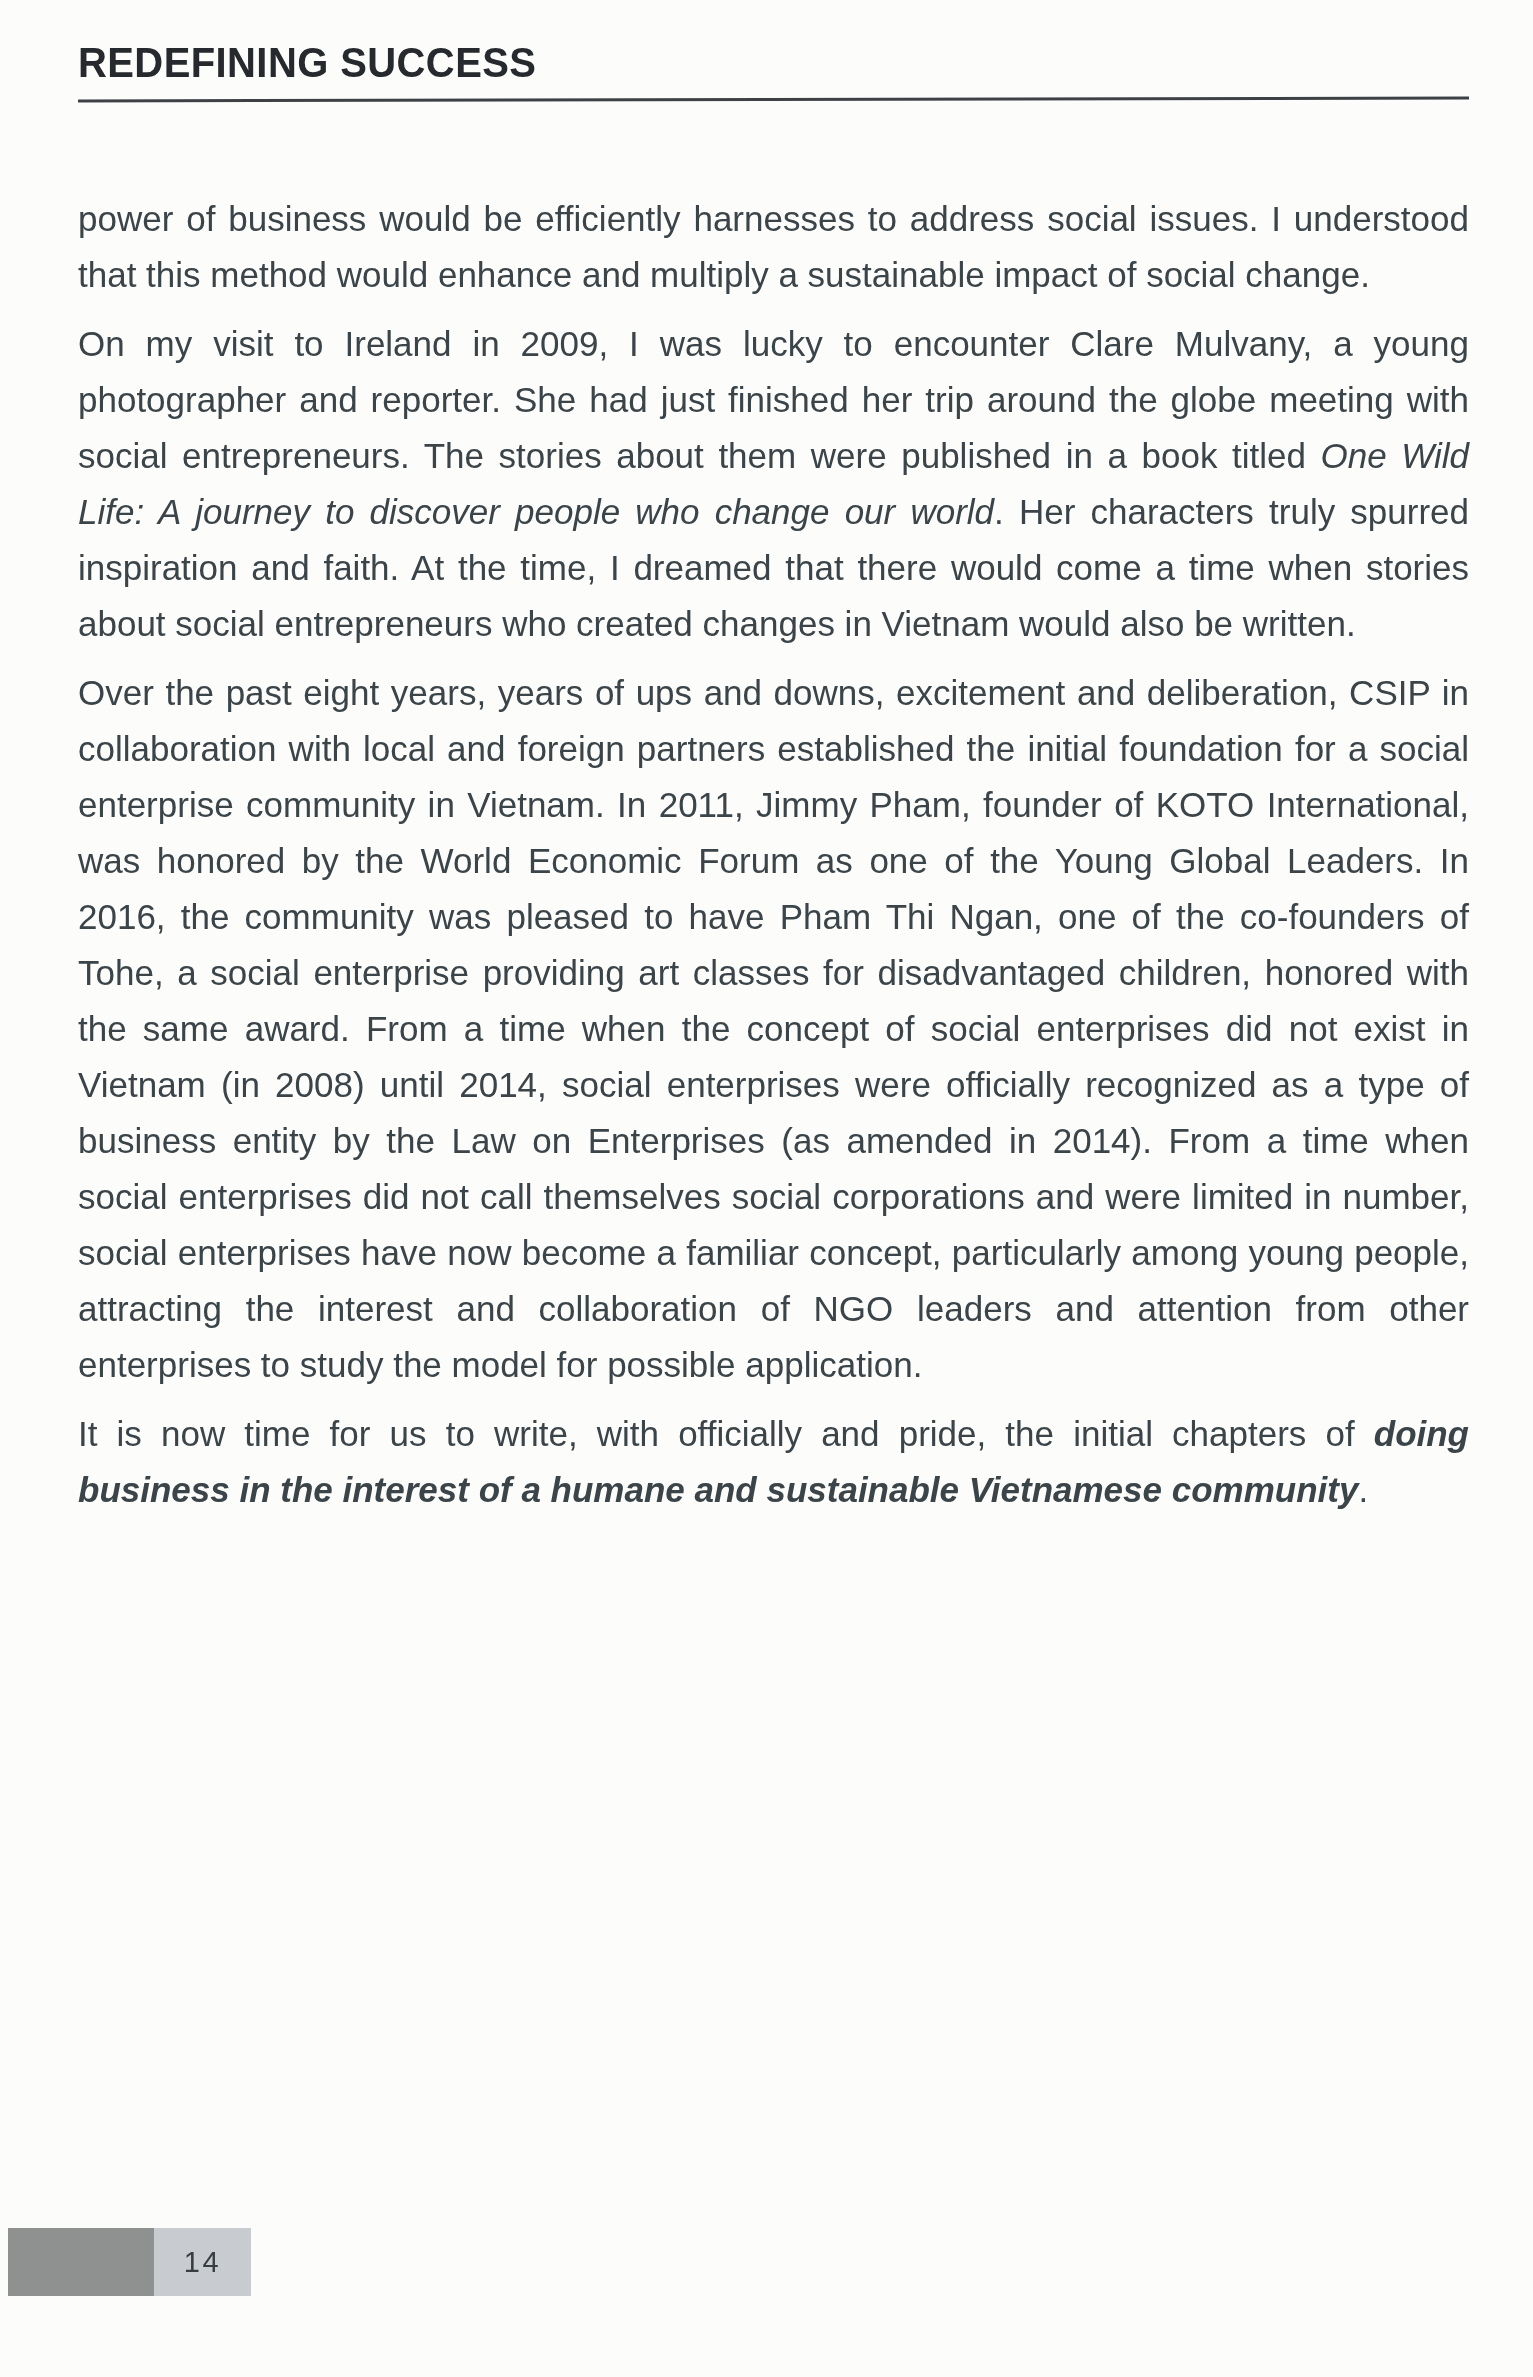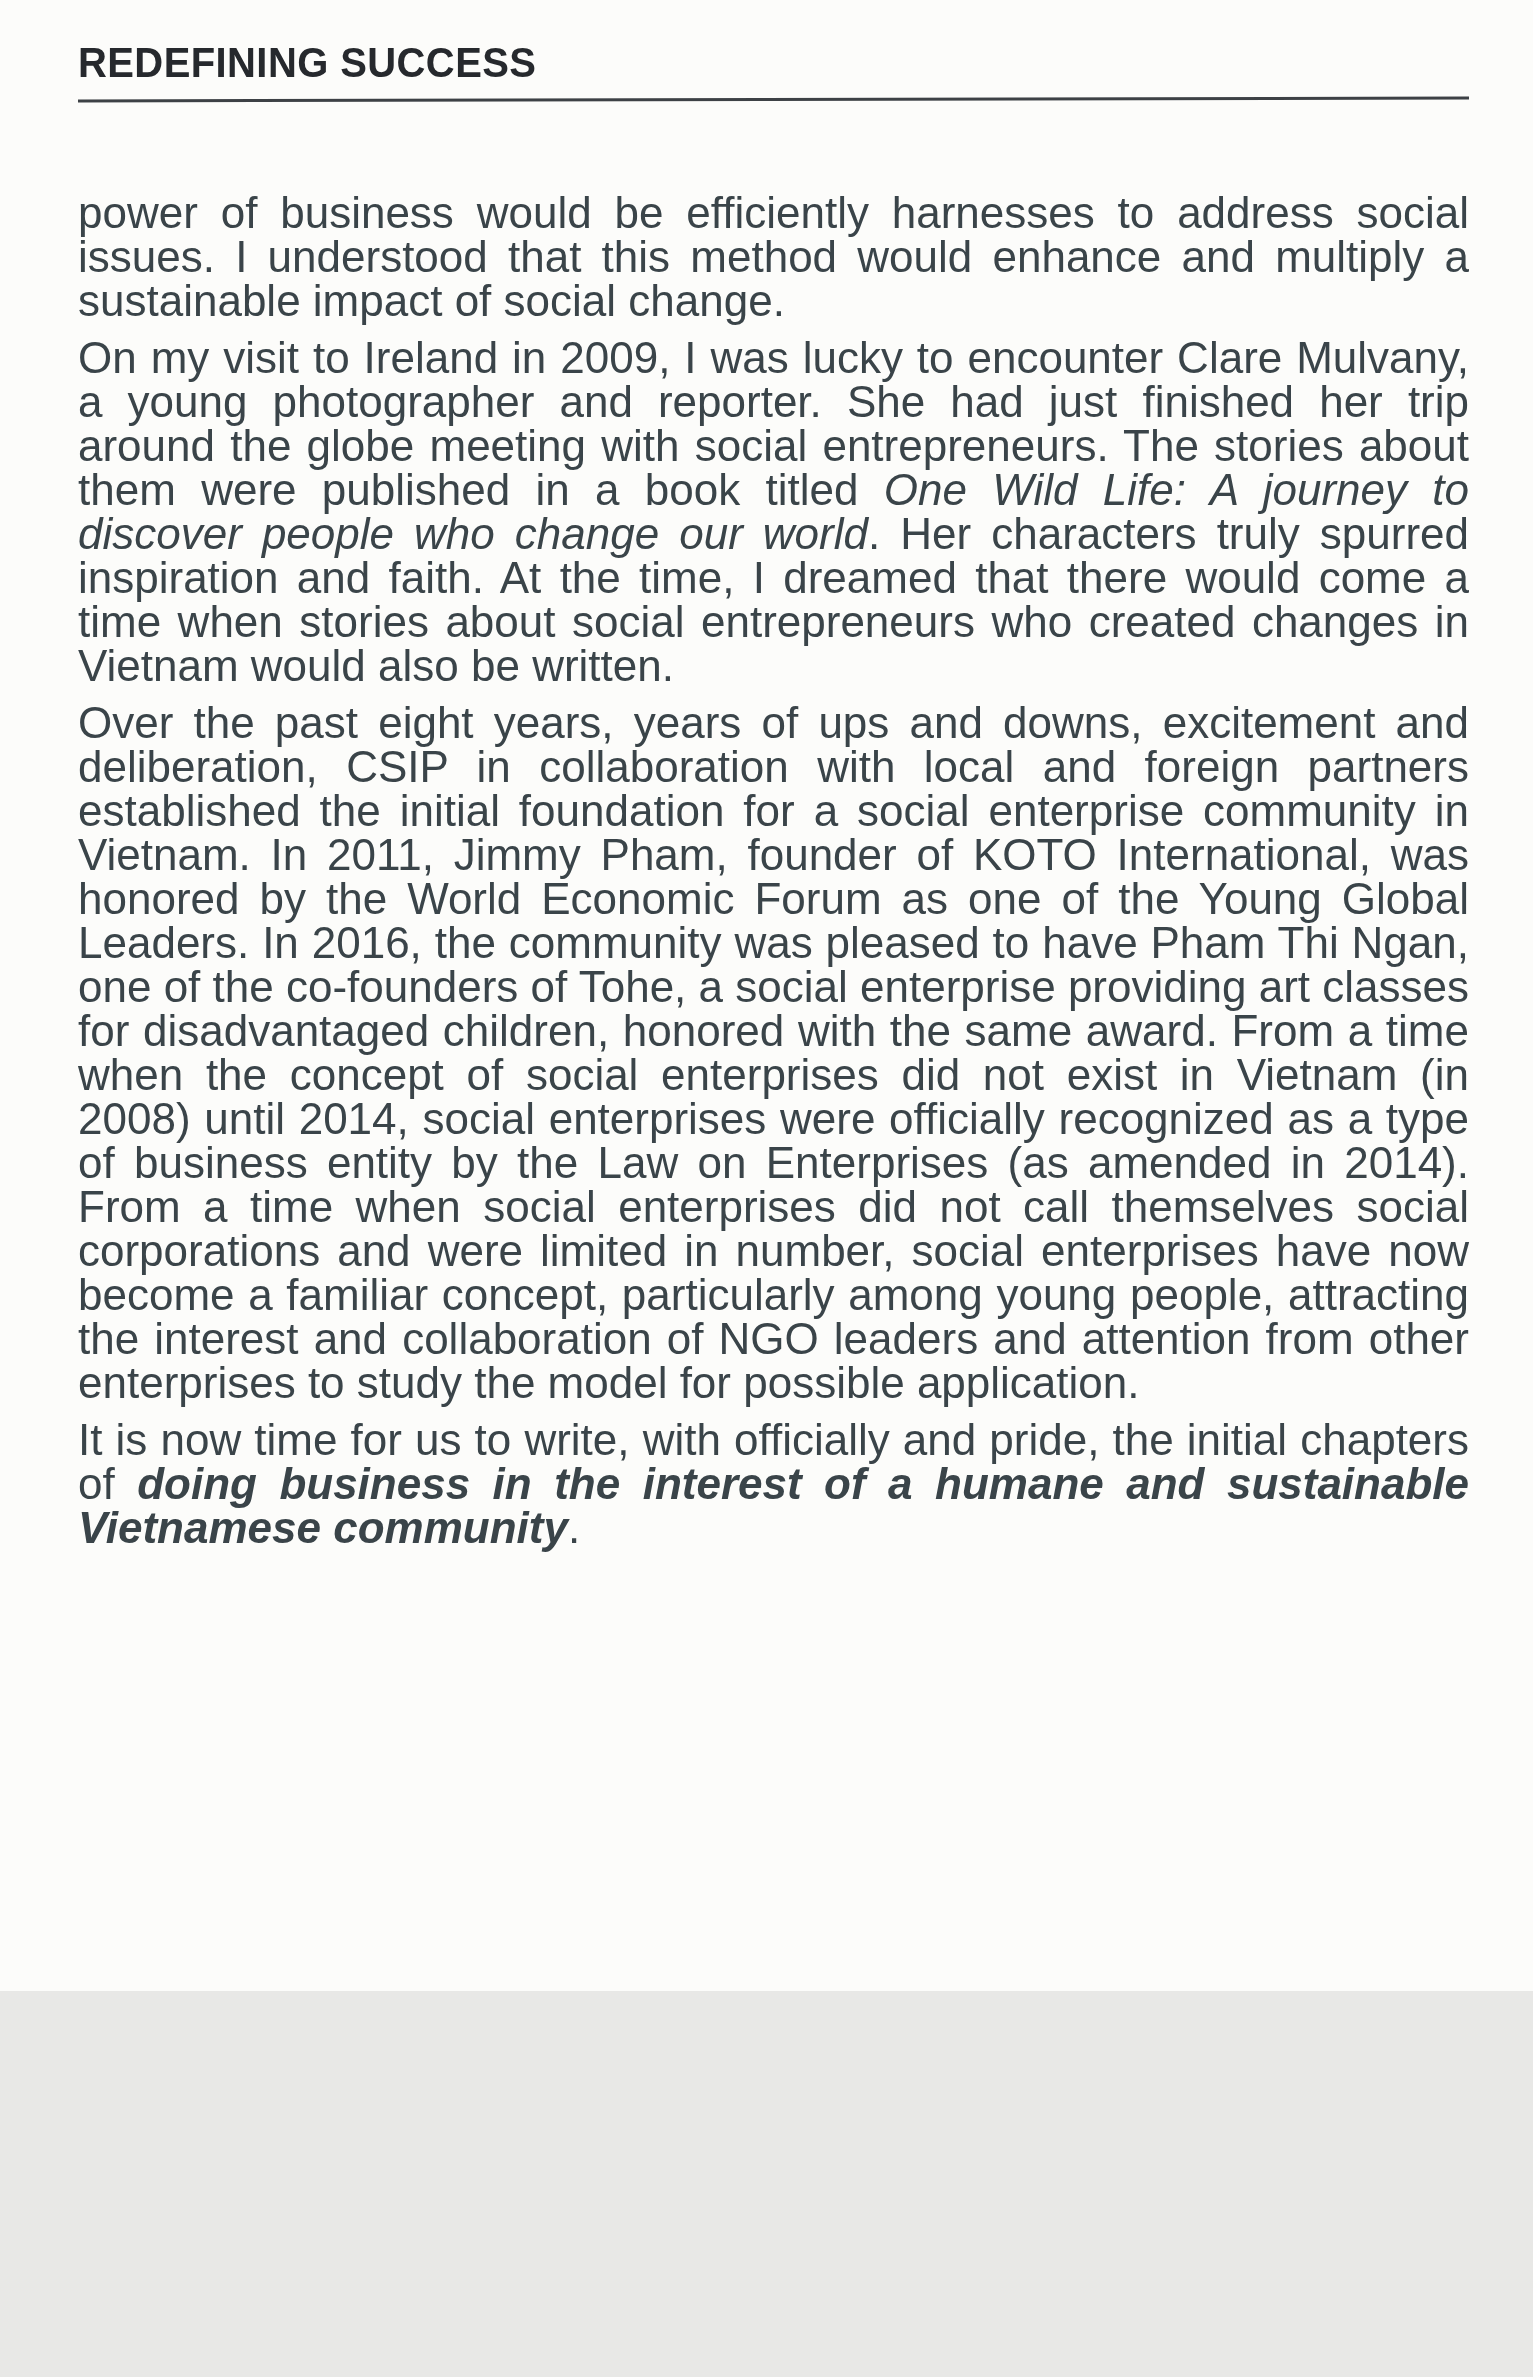--- a/index.html
+++ b/index.html
@@ -3,21 +3,21 @@
 <meta charset="utf-8">
 <style>
   html, body {
     margin: 0;
     padding: 0;
     background: #e8e8e6;
   }
   .page {
     position: relative;
     width: 1533px;
-    height: 1991px;
+    height: 2377px;
     margin: 0 auto;
     background: #fcfcfa;
     overflow: hidden;
     font-family: "Liberation Sans", sans-serif;
   }
   .content {
     padding: 41px 64px 0 78px;
   }
   .page-title {
     margin: 0;
@@ -32,22 +32,22 @@
     height: 2.6px;
     background: var(--rule, #3d4145);
     margin-top: 12px;
     transform: rotate(-0.12deg);
   }
   .body-text {
     margin-top: 90px;
   }
   .para {
     margin: 0 0 13px 0;
-    font-size: 44px;
-    line-height: 44px;
+    font-size: 35px;
+    line-height: 56px;
     text-align: justify;
     color: var(--text, #3a4449);
   }
   .seg-normal { font-style: normal; font-weight: 400; }
   .seg-italic { font-style: italic; font-weight: 400; }
   .seg-bold-italic { font-style: italic; font-weight: 700; }
   .footer-bar {
     position: absolute;
     top: 2228px;
     left: 8px;

